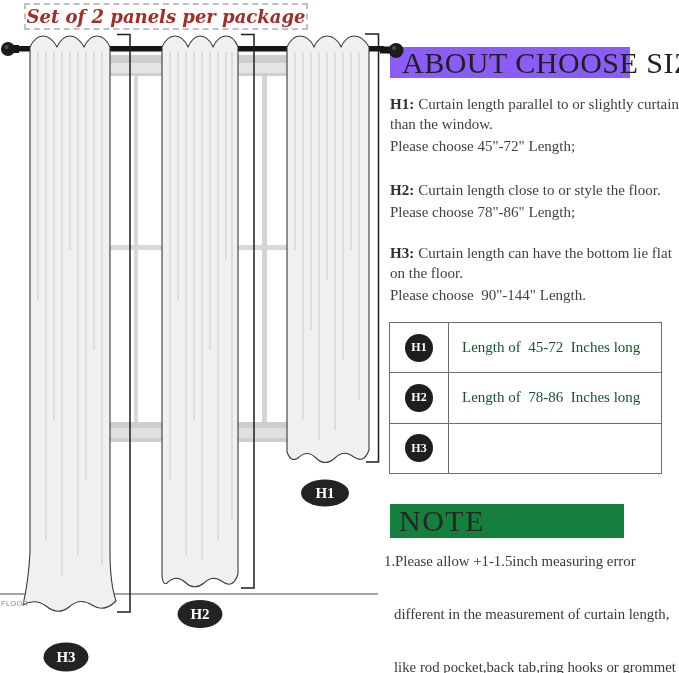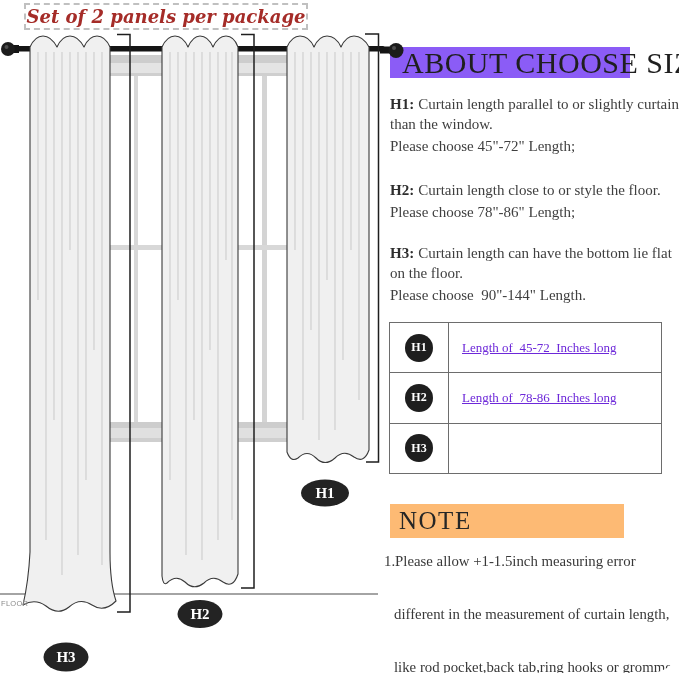--- a/index.html
+++ b/index.html
@@ -1,18 +1,18 @@
 <!DOCTYPE html>
 <html><head>
 <meta charset="utf-8">
 <style>
   html,body{margin:0;padding:0;background:#ffffff;}
   .stage{
     position:relative;width:679px;height:673px;background:#fff;overflow:hidden;
-    font-family:"Liberation Serif","DejaVu Serif",serif;color:#3f3f3f;border-radius:28px;
+    font-family:"Liberation Serif","DejaVu Serif",serif;color:#3f3f3f;
   }
   
   .banner{
     position:absolute;left:24px;top:3px;width:284px;height:27px;
     border:2px dashed #c0c0c0;box-sizing:border-box;
     display:flex;align-items:center;justify-content:center;
   }
   .banner-text{
     font-family:"DejaVu Serif","Liberation Serif",serif;
     font-style:italic;font-weight:bold;font-size:18px;color:#a52c28;
@@ -42,26 +42,26 @@
     width:58px;border-right:1px solid #6d6d6d;
     display:flex;align-items:center;justify-content:center;
   }
   .row-badge{
     width:28px;height:28px;border-radius:50%;background:#1e1e1e;color:#fff;
     display:flex;align-items:center;justify-content:center;
     font-size:12px;font-weight:bold;
   }
   .size-cell-text{
     flex:1;display:flex;align-items:center;padding-left:13px;
-    font-size:13px;color:#6d28d9;white-space:pre;text-decoration:underline;
+    font-size:15px;color:#14532d;white-space:pre;
   }
   
   .note-title{
     position:absolute;left:390px;top:504px;width:234px;height:34px;z-index:1;
-    background:#fdba74;color:#262626;font-size:25px;line-height:34px;
+    background:#15803d;color:#262626;font-size:30px;line-height:34px;
     padding-left:9px;box-sizing:border-box;letter-spacing:1.5px;
   }
   .note-lines{
     position:absolute;left:384px;top:551px;width:296px;z-index:1;
     font-size:14.8px;line-height:21px;color:#383838;font-family:Liberation Serif, serif;
   }
   .note-lines .nline{white-space:nowrap;}
   .note-lines .ind{padding-left:10px;margin-top:32px;}
 </style>
 </head>

